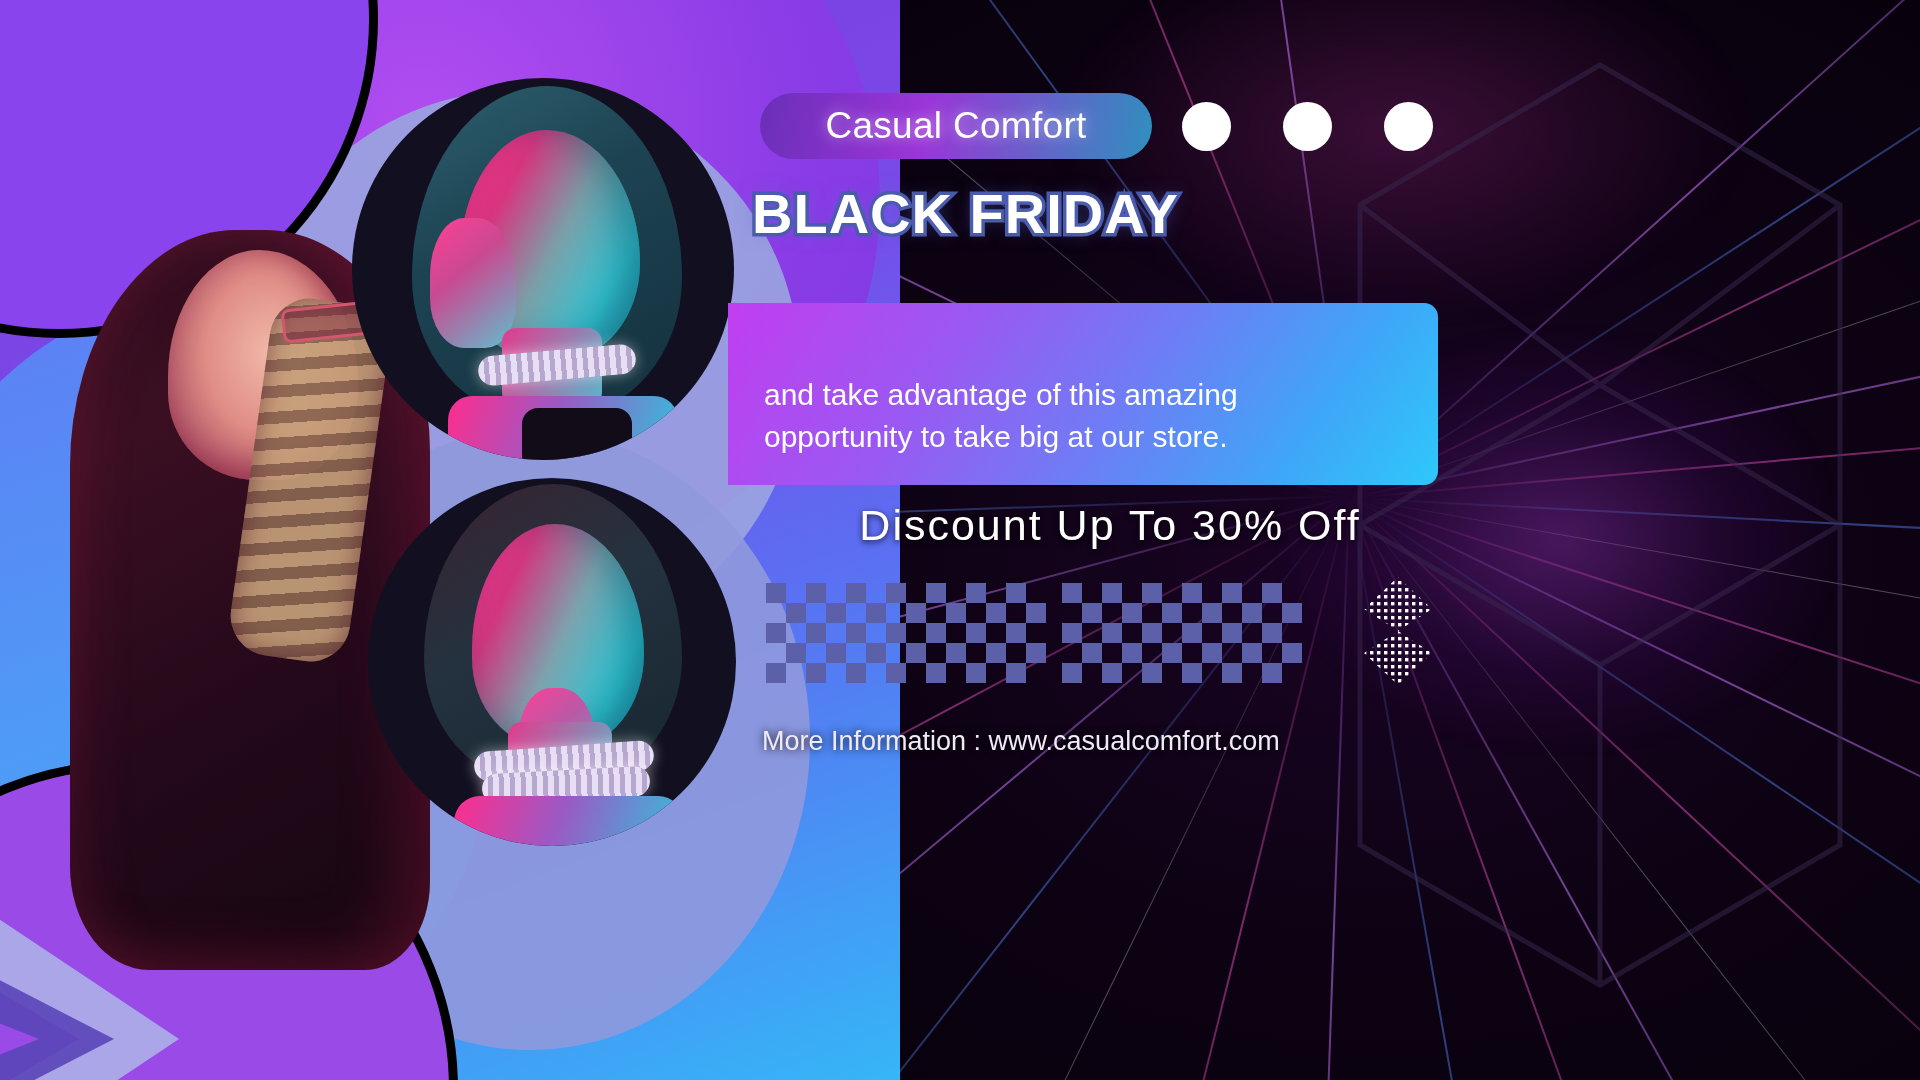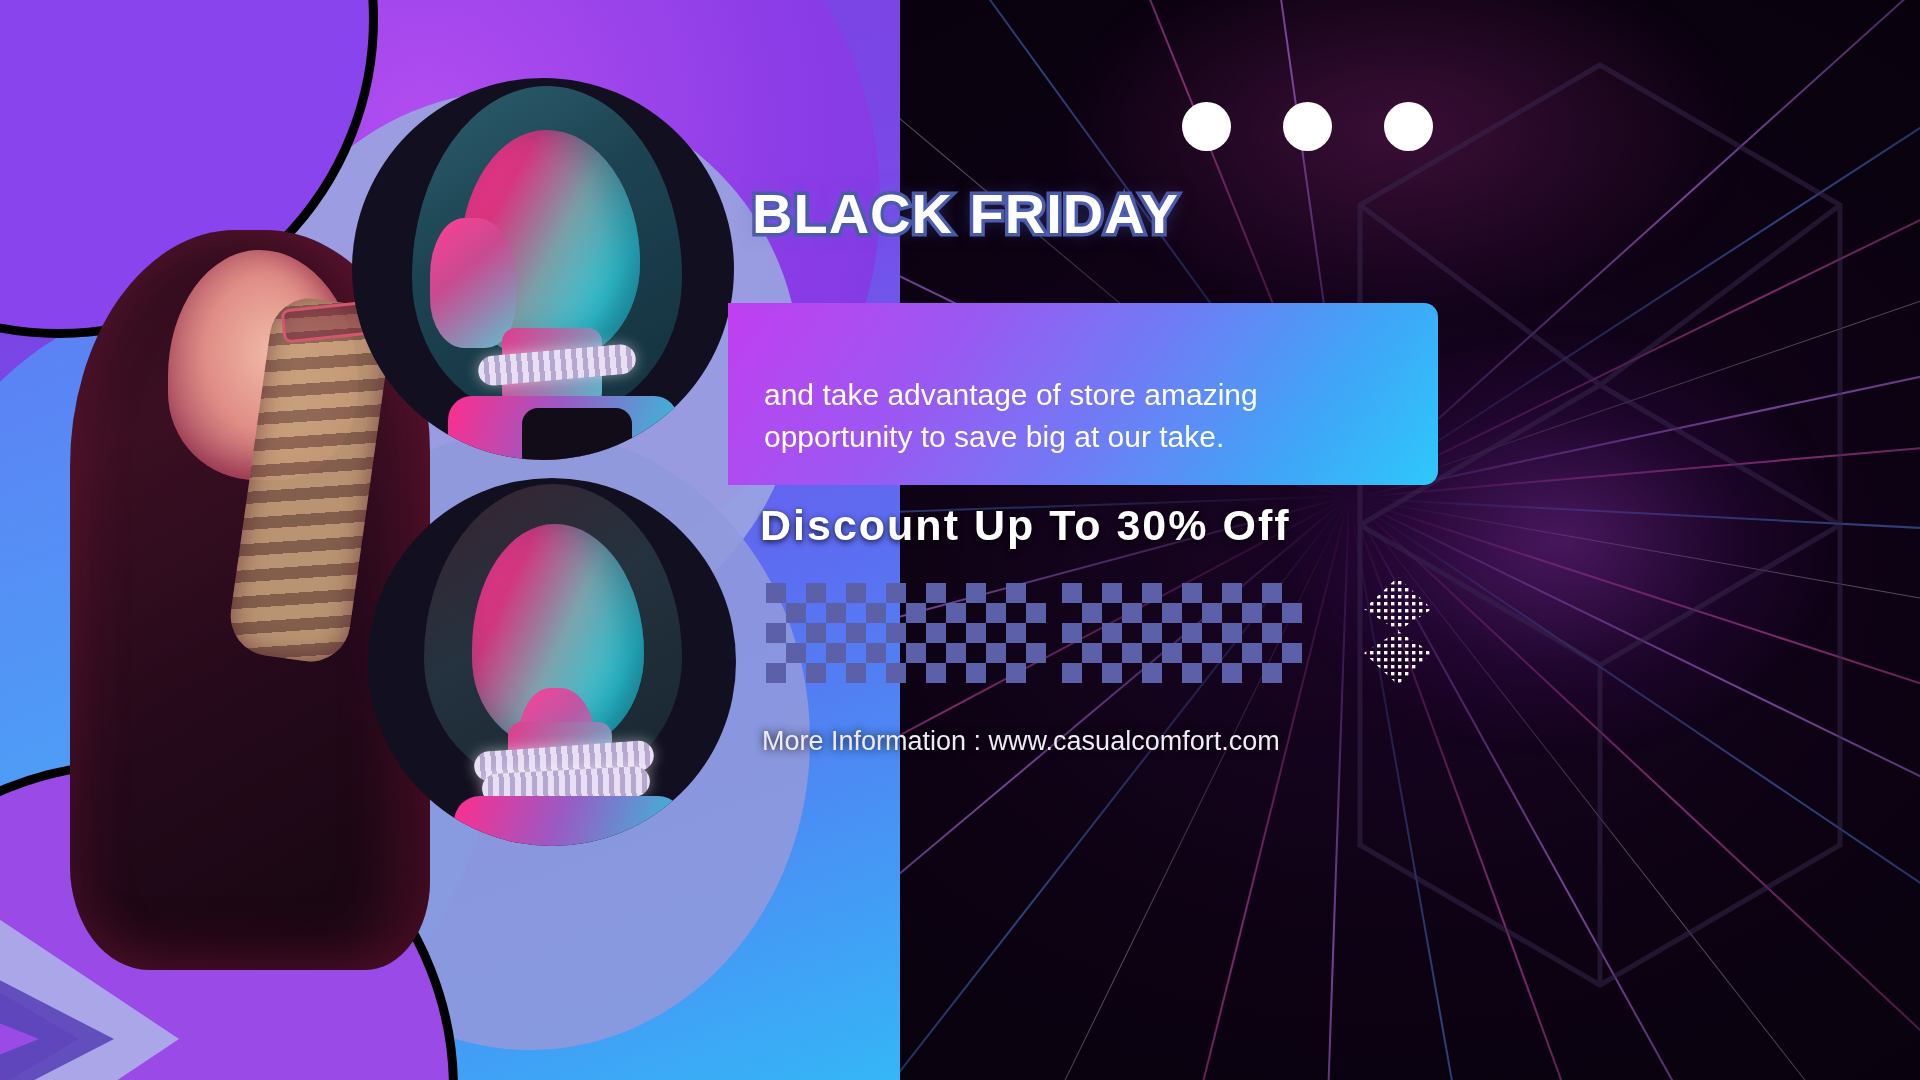--- a/index.html
+++ b/index.html
@@ -87,22 +87,22 @@
      -webkit-text-stroke:7px #4a5aa8;paint-order:stroke fill;
      text-shadow:0 0 18px rgba(90,110,210,.5);white-space:nowrap;}
 
   .desc-block{position:absolute;left:728px;top:303px;width:710px;height:182px;
      border-radius:0 14px 14px 0;
      background:linear-gradient(125deg,#c13ef0 0%,#9b58f2 30%,#6f7cf5 55%,#3fa6f7 80%,#2ec8fb 100%);}
   .desc-block p{margin:0;position:absolute;left:36px;top:28px;width:600px;
      color:#fff;font-size:30px;line-height:1.42;}
 
   .discount{position:absolute;left:760px;top:501px;width:700px;
-     color:#fff;font-size:43px;font-weight:bold;letter-spacing:2.0px;white-space:nowrap;
-     text-shadow:0 2px 6px rgba(0,0,0,.8);}
+     color:#fff;font-size:43px;font-weight:normal;letter-spacing:2.0px;white-space:nowrap;
+     text-shadow:0 2px 6px rgba(0,0,0,.8);text-align:center;}
 
   .checkers{position:absolute;top:583px;}
   .ck-1{left:766px;}
   .ck-2{left:1062px;}
 
   .diamond{position:absolute;left:1362px;top:573px;width:72px;height:116px;}
 
   .moreinfo{position:absolute;left:762px;top:726px;color:#efeaf6;font-size:27px;white-space:nowrap;
      text-shadow:0 0 10px rgba(0,0,0,.9);}
 </style>
@@ -214,31 +214,34 @@
            border-radius:42% 46% 36% 40% / 44% 48% 34% 38%;"></div>
       <div class="neck" style="left:140px;top:244px;width:104px;height:78px;
            background:linear-gradient(120deg,#e33a8d 0%,#57b7cc 100%);"></div>
       <div class="choker" style="left:106px;top:268px;width:180px;transform:rotate(-4deg)"></div>
       <div class="choker" style="left:114px;top:292px;width:168px;transform:rotate(-3deg)"></div>
       <div style="position:absolute;left:86px;top:318px;width:230px;height:60px;
            background:linear-gradient(110deg,#ff2d8d 0%,#9b59c4 45%,#2fc3dc 100%);border-radius:26px 26px 0 0;"></div>
     </div>
   </div>
 
+  <div class="pill">
+    <span>Casual Comfort</span>
+  </div>
 
   <div class="dots">
     <div class="dot"></div>
     <div class="dot"></div>
     <div class="dot"></div>
   </div>
 
   <div class="headline">BLACK FRIDAY</div>
 
   <div class="desc-block">
-    <p><br><span>and take advantage of store amazing</span><br><span>opportunity to save big at our take.</span></p>
+    <p><br><span>and take advantage of this amazing</span><br><span>opportunity to take big at our store.</span></p>
   </div>
 
   <div class="discount">Discount Up To 30% Off</div>
 
   <svg class="checkers ck-1" width="280" height="100" viewBox="0 0 280 100">
     <defs>
       <pattern id="ckA" width="40" height="40" patternUnits="userSpaceOnUse">
         <rect x="0" y="0" width="20" height="20" fill="#5c60a8"></rect>
         <rect x="20" y="20" width="20" height="20" fill="#5c60a8"></rect>
       </pattern>

